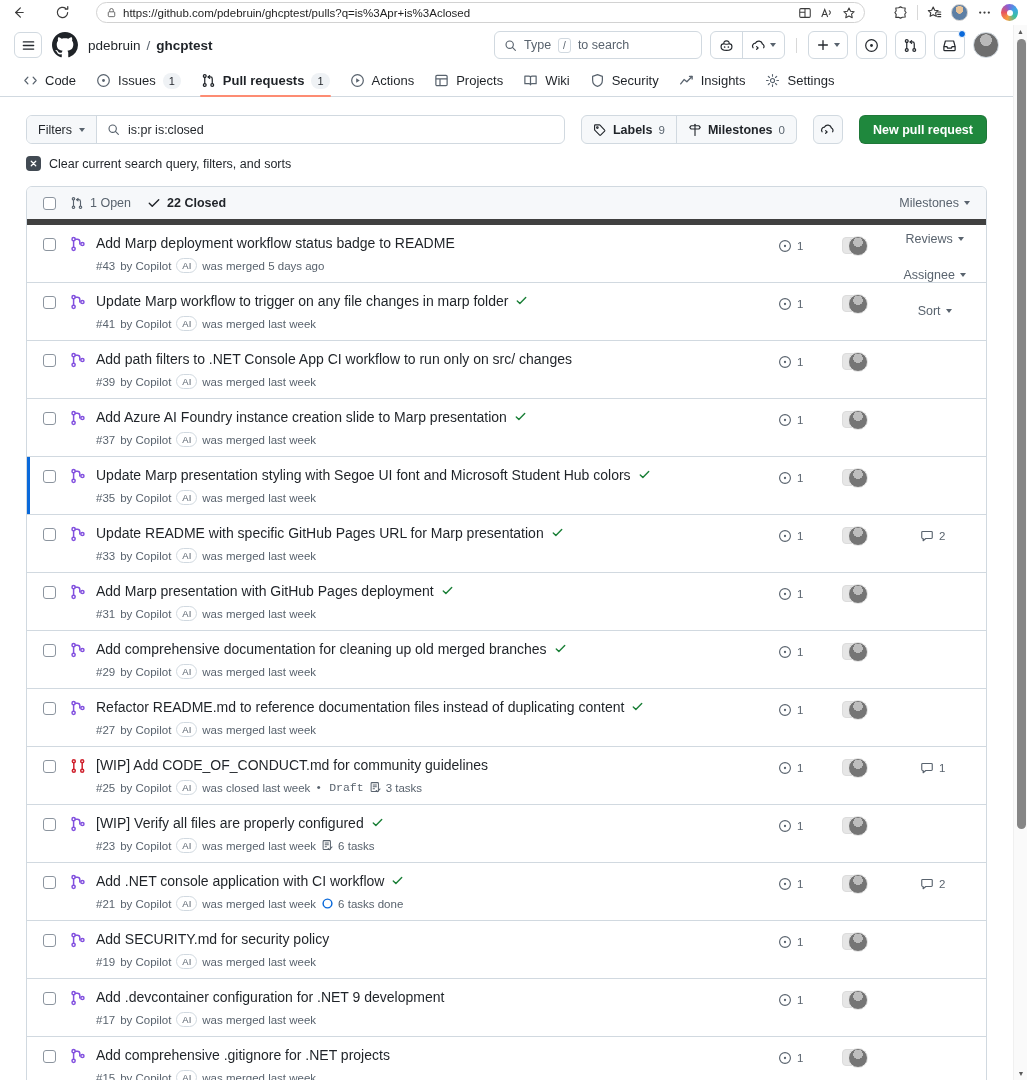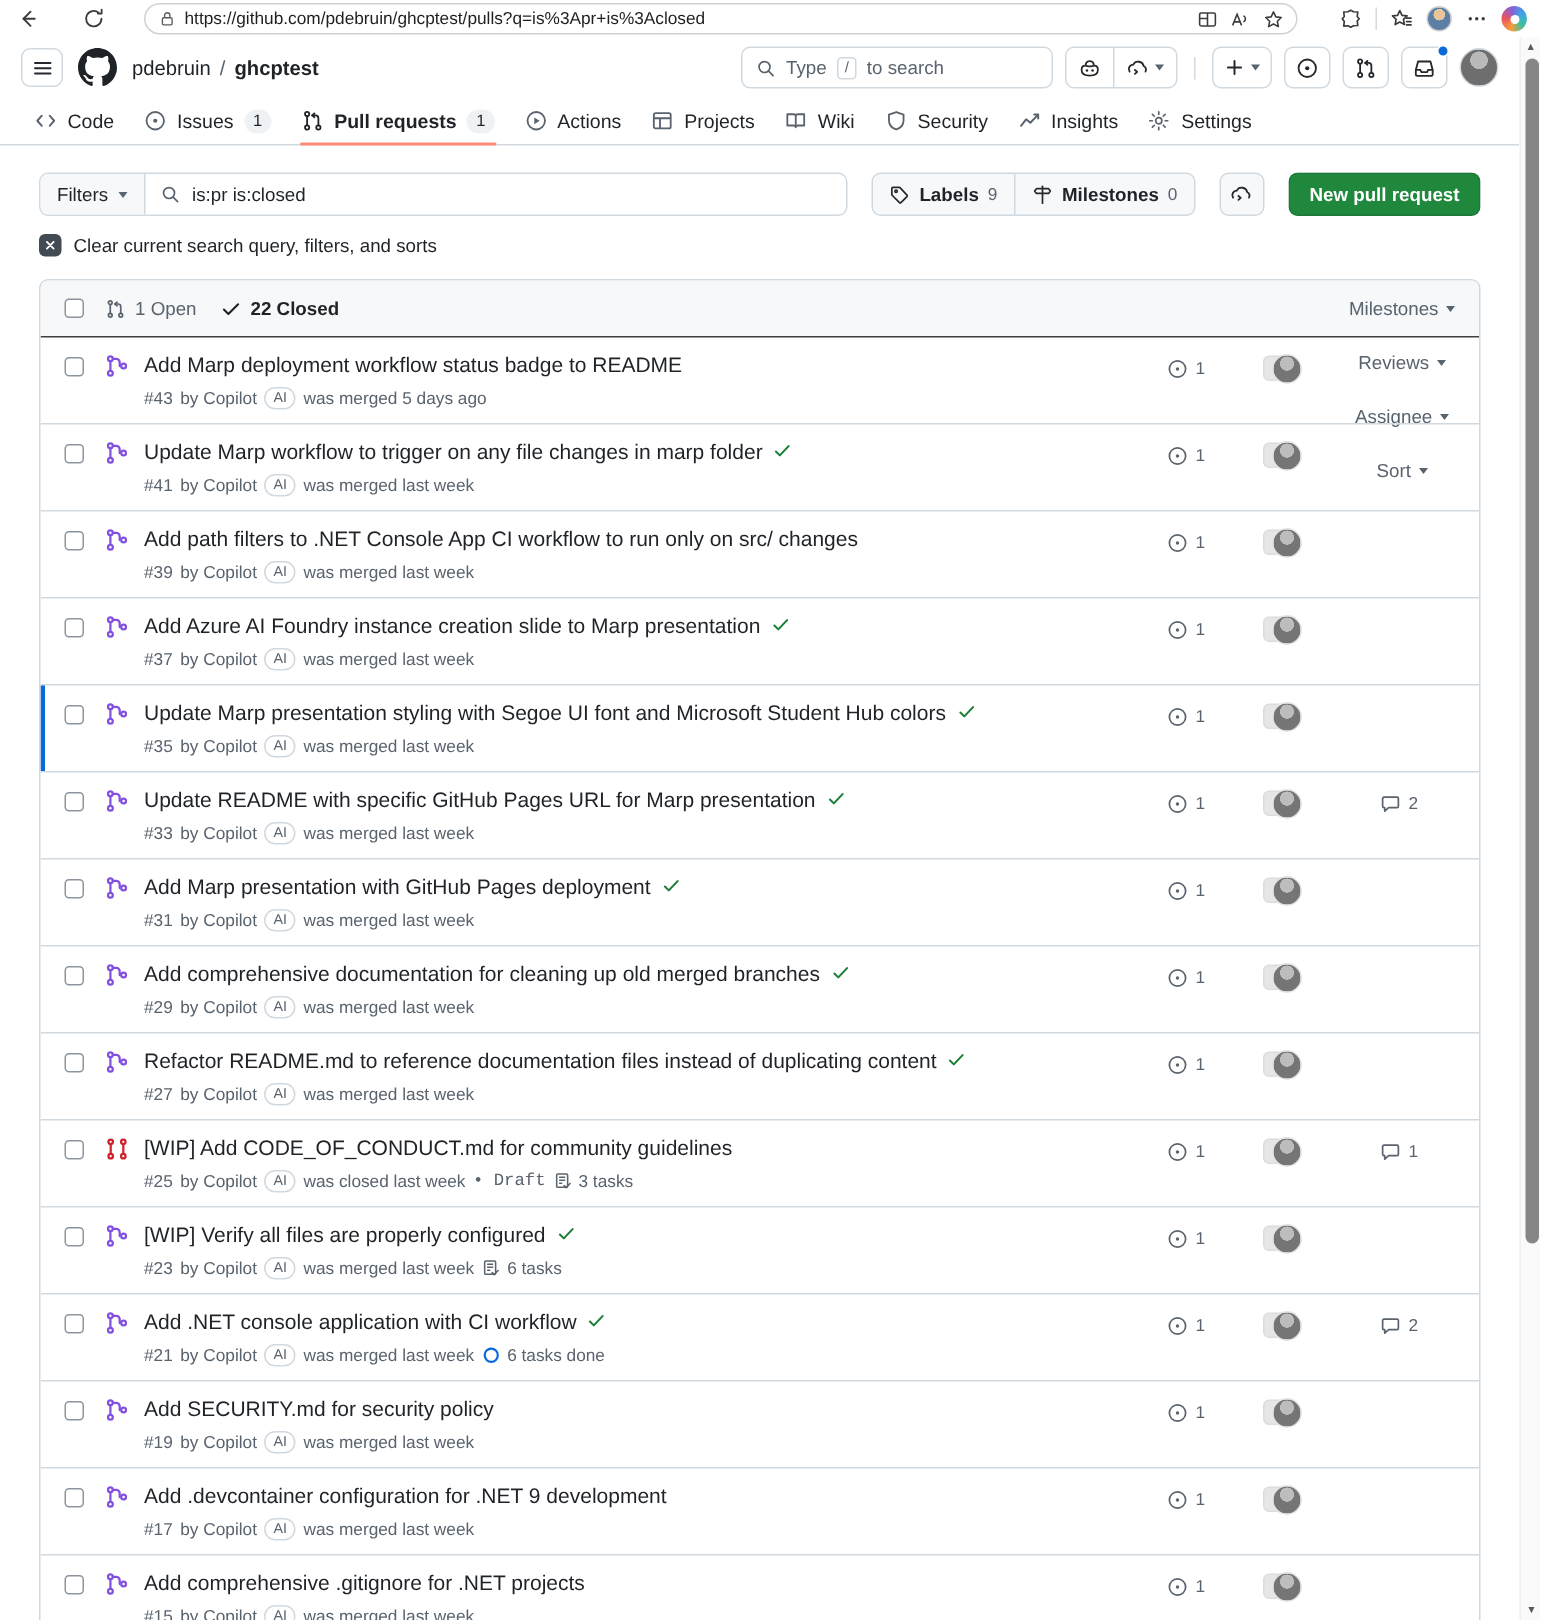--- a/index.html
+++ b/index.html
@@ -207,21 +207,21 @@
   }
 
   
   .pr-list {
     margin: 15px 26px 0 26px;
     border: 1px solid #d1d9e0; border-radius: 6px;
     background: #fff; overflow: hidden;
   }
   .list-head {
     height: 38px; background: #f6f8fa;
-    border-bottom: 1px solid #404040;
+    border-bottom: 6px solid #404040;
     display: flex; align-items: center; padding: 0 16px; gap: 14px;
   }
   .chk {
     width: 13px; height: 13px; border: 1px solid #8c959f;
     border-radius: 3px; background: #fff; flex: none;
   }
   .state-tabs { display: flex; align-items: center; gap: 16px; font-size: 12.5px; }
   .st-item { display: flex; align-items: center; gap: 6px; color: #59636e; }
   .st-item.active { color: #1f2328; font-weight: bold; }
   .head-filters {

